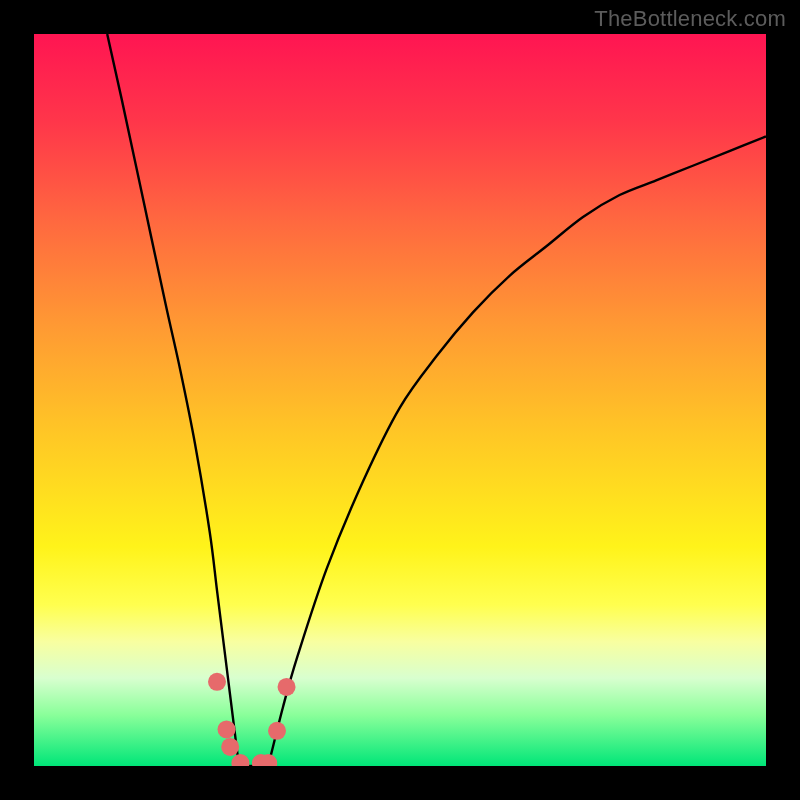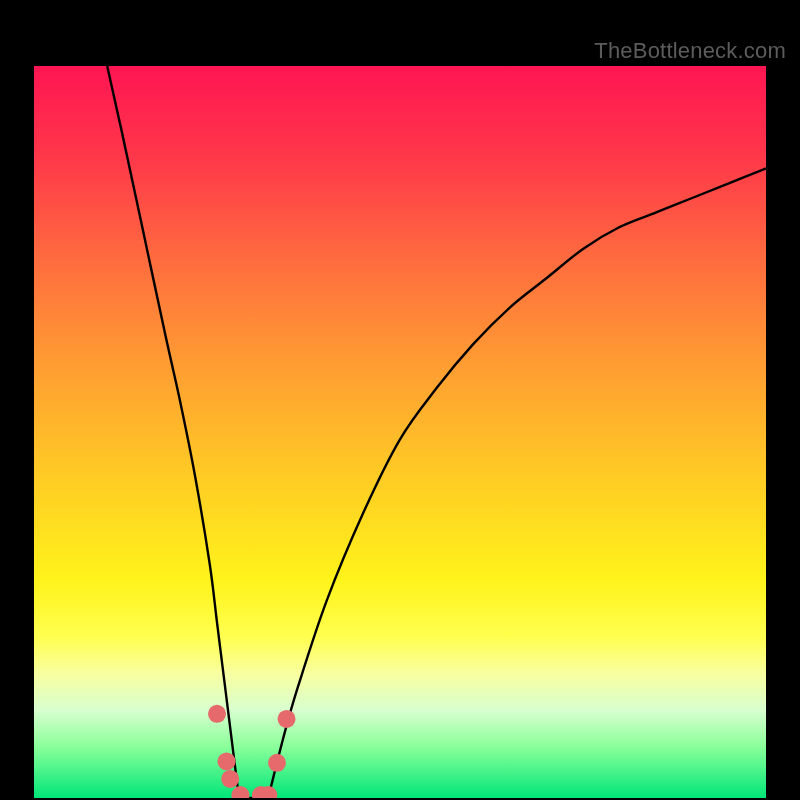--- a/index.html
+++ b/index.html
@@ -11,21 +11,20 @@
     overflow: hidden;
     font-family: Arial, Helvetica, sans-serif;
   }
   .frame {
     position: absolute;
     left: 0;
     top: 0;
     width: 800px;
     height: 588px;
     background: #000;
-    margin-top: 32px;
   }
   .plot {
     position: absolute;
     left: 34px;
     top: 34px;
     width: 732px;
     height: 732px;
     background: linear-gradient(
       to bottom,
       #ff1552 0%,

